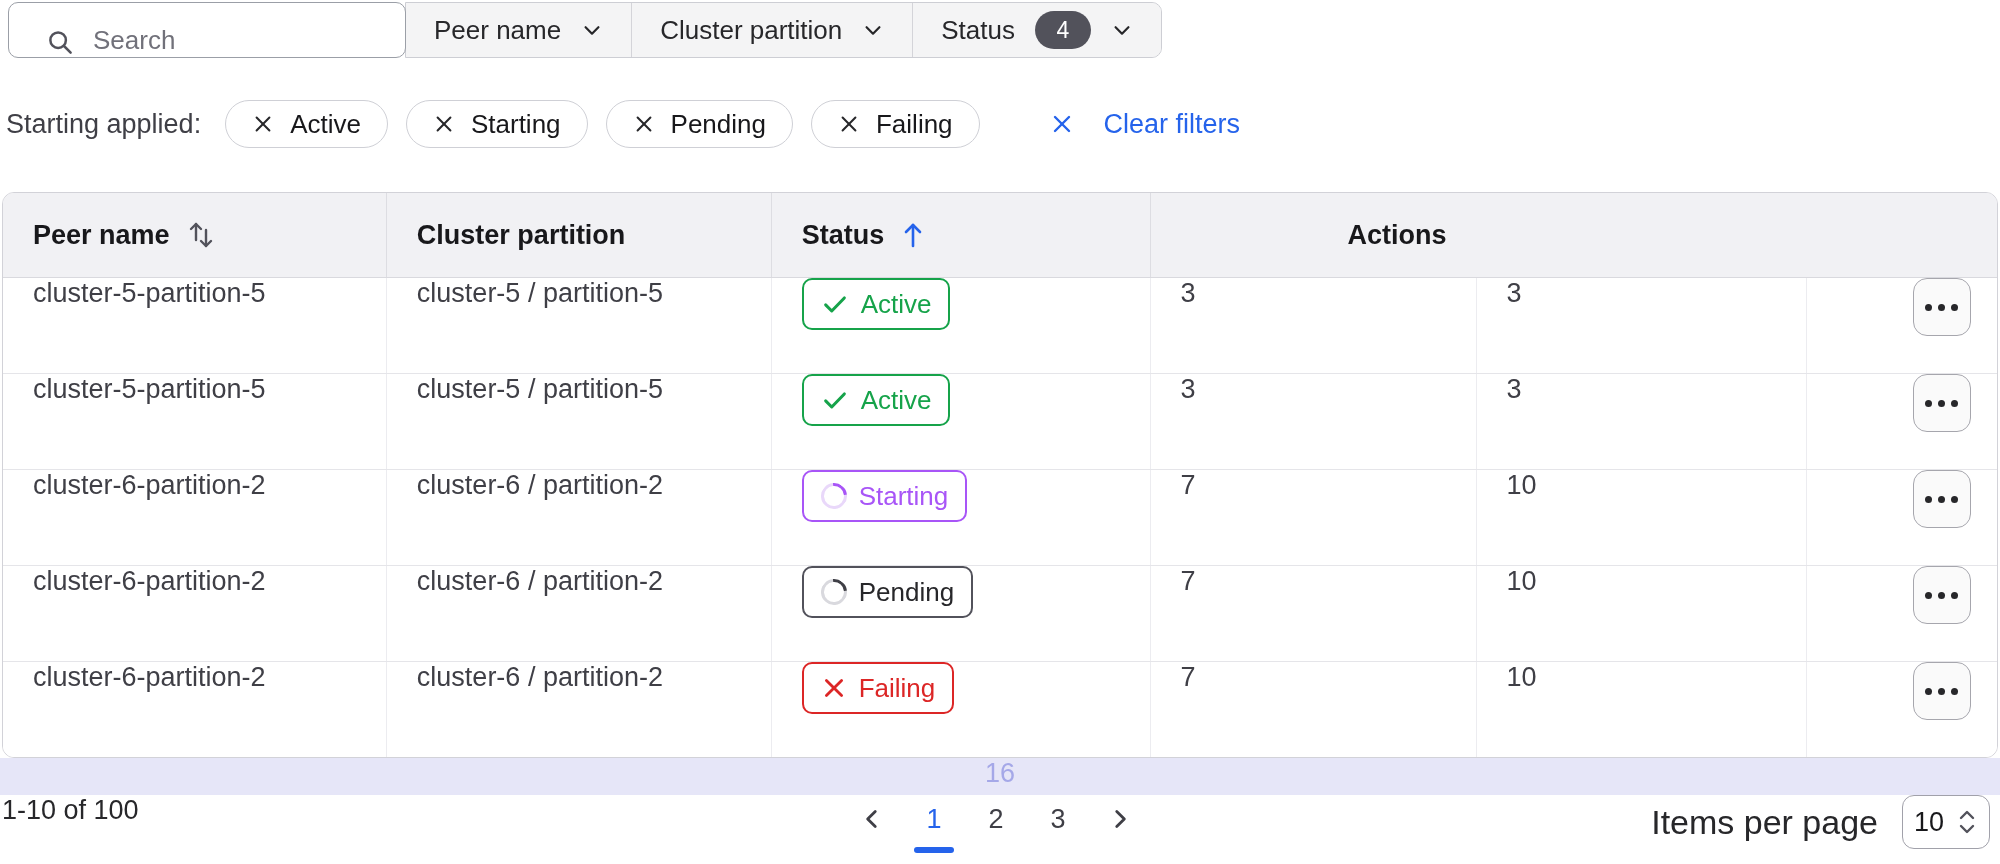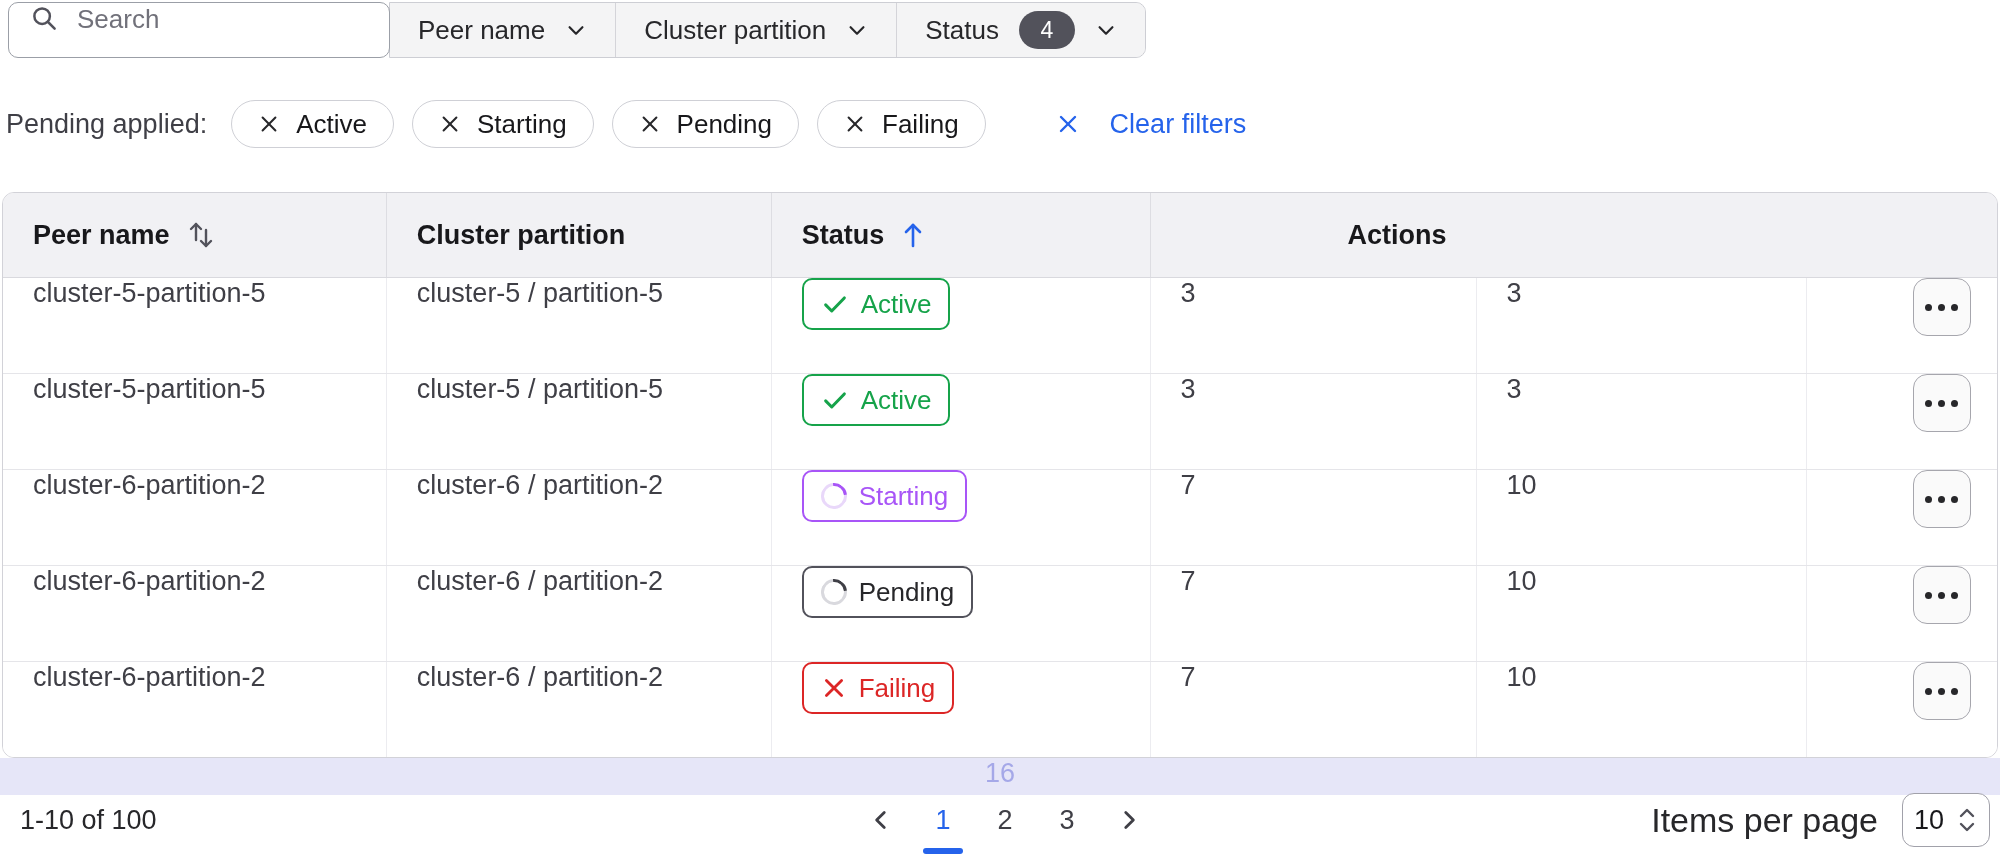--- a/index.html
+++ b/index.html
@@ -4,21 +4,21 @@
 <style>
   html,body{margin:0;padding:0;background:#fff;}
   body{
     width:2000px;height:864px;overflow:hidden;
     font-family:"Liberation Sans", sans-serif;
     color:#18181b;-webkit-font-smoothing:antialiased;
   }
   
   .toolbar{display:flex;align-items:stretch;margin:2px 0 0 8px;height:56px;}
   .search-box{
-    display:flex;align-items:flex-start;gap:16px;width:360px;padding-left:20px;
+    display:flex;align-items:flex-end;gap:16px;width:360px;padding-left:36px;
     background:#fff;border:1px solid #9b9fa7;border-radius:10px;z-index:2;
   }
   .search-box input{
     border:none;outline:none;font:26px "Liberation Sans",sans-serif;
     color:#27272a;width:280px;background:transparent;
   }
   .search-box input::placeholder{color:#71717a;}
   .dropdown-group{display:flex;margin-left:-1px;border:1px solid #cdced4;border-radius:0 10px 10px 0;overflow:hidden;background:#f4f4f5;}
   .dd-btn{
     display:flex;align-items:center;gap:20px;padding:0 28px;background:#f4f4f5;
@@ -68,21 +68,21 @@
   .st-starting .spinner{border-color:#e9d8fa;border-top-color:var(--status_purple,#a855f7);}
   .st-pending .spinner{border-color:#d9d9de;border-top-color:#3f3f46;}
   
   .ellipsis-btn{display:flex;align-items:center;justify-content:center;gap:6px;width:58px;height:58px;
     border:1px solid #a6a6ad;border-radius:14px;background:#fafafa;cursor:pointer;}
   .ellipsis-btn i{width:7px;height:7px;border-radius:50%;background:#27272a;}
   
   .overflow-bar{height:37px;background:var(--lavender_bg,#e6e6f8);display:flex;align-items:flex-start;justify-content:center;
     color:var(--lavender_text,#a5a8e8);font-size:27px;}
   
-  .footer{display:flex;align-items:center;height:50px;padding:0 10px 0 20px;}
+  .footer{display:flex;align-items:flex-start;height:50px;padding:0 10px 0 2px;}
   .range-label{flex:1;font-size:27px;color:#27272a;}
   .pager{display:flex;align-items:center;gap:14px;}
   .pg-btn{display:flex;align-items:center;justify-content:center;width:48px;height:48px;border:none;background:none;cursor:pointer;}
   .pg-num{position:relative;width:48px;height:48px;display:flex;align-items:center;justify-content:center;
     border:none;background:none;font:27px "Liberation Sans",sans-serif;color:#3f3f46;cursor:pointer;}
   .pg-num.active{color:var(--accent_blue,#2563eb);}
   .pg-num.active::after{content:"";position:absolute;left:4px;right:4px;bottom:-10px;height:6px;border-radius:4px;
     background:var(--accent_blue,#2563eb);}
   .footer-right{flex:1;display:flex;align-items:center;justify-content:flex-end;gap:24px;}
   .ipp-label{font-size:34px;color:#27272a;}
@@ -125,21 +125,21 @@
       <span style="display:flex">
         <svg width="22" height="22" viewBox="0 0 24 24" fill="none" stroke="#27272a" stroke-width="2.4" stroke-linecap="round" stroke-linejoin="round">
             <polyline points="5 9 12 16 19 9"></polyline>
           </svg>
       </span>
     </button>
   </div>
 </div>
 
 <div class="filters-row">
-  <span class="filters-label">Pending applied:</span>
+  <span class="filters-label">Starting applied:</span>
   <div class="chips" id="chips">
   <button class="chip">
     <span style="display:flex">
       <svg width="22" height="22" viewBox="0 0 24 24" fill="none" stroke="#27272a" stroke-width="2.2" stroke-linecap="round">
             <line x1="5" y1="5" x2="19" y2="19"></line>
             <line x1="19" y1="5" x2="5" y2="19"></line>
           </svg>
     </span>
     <span class="chip-label">Active</span>
   </button>

